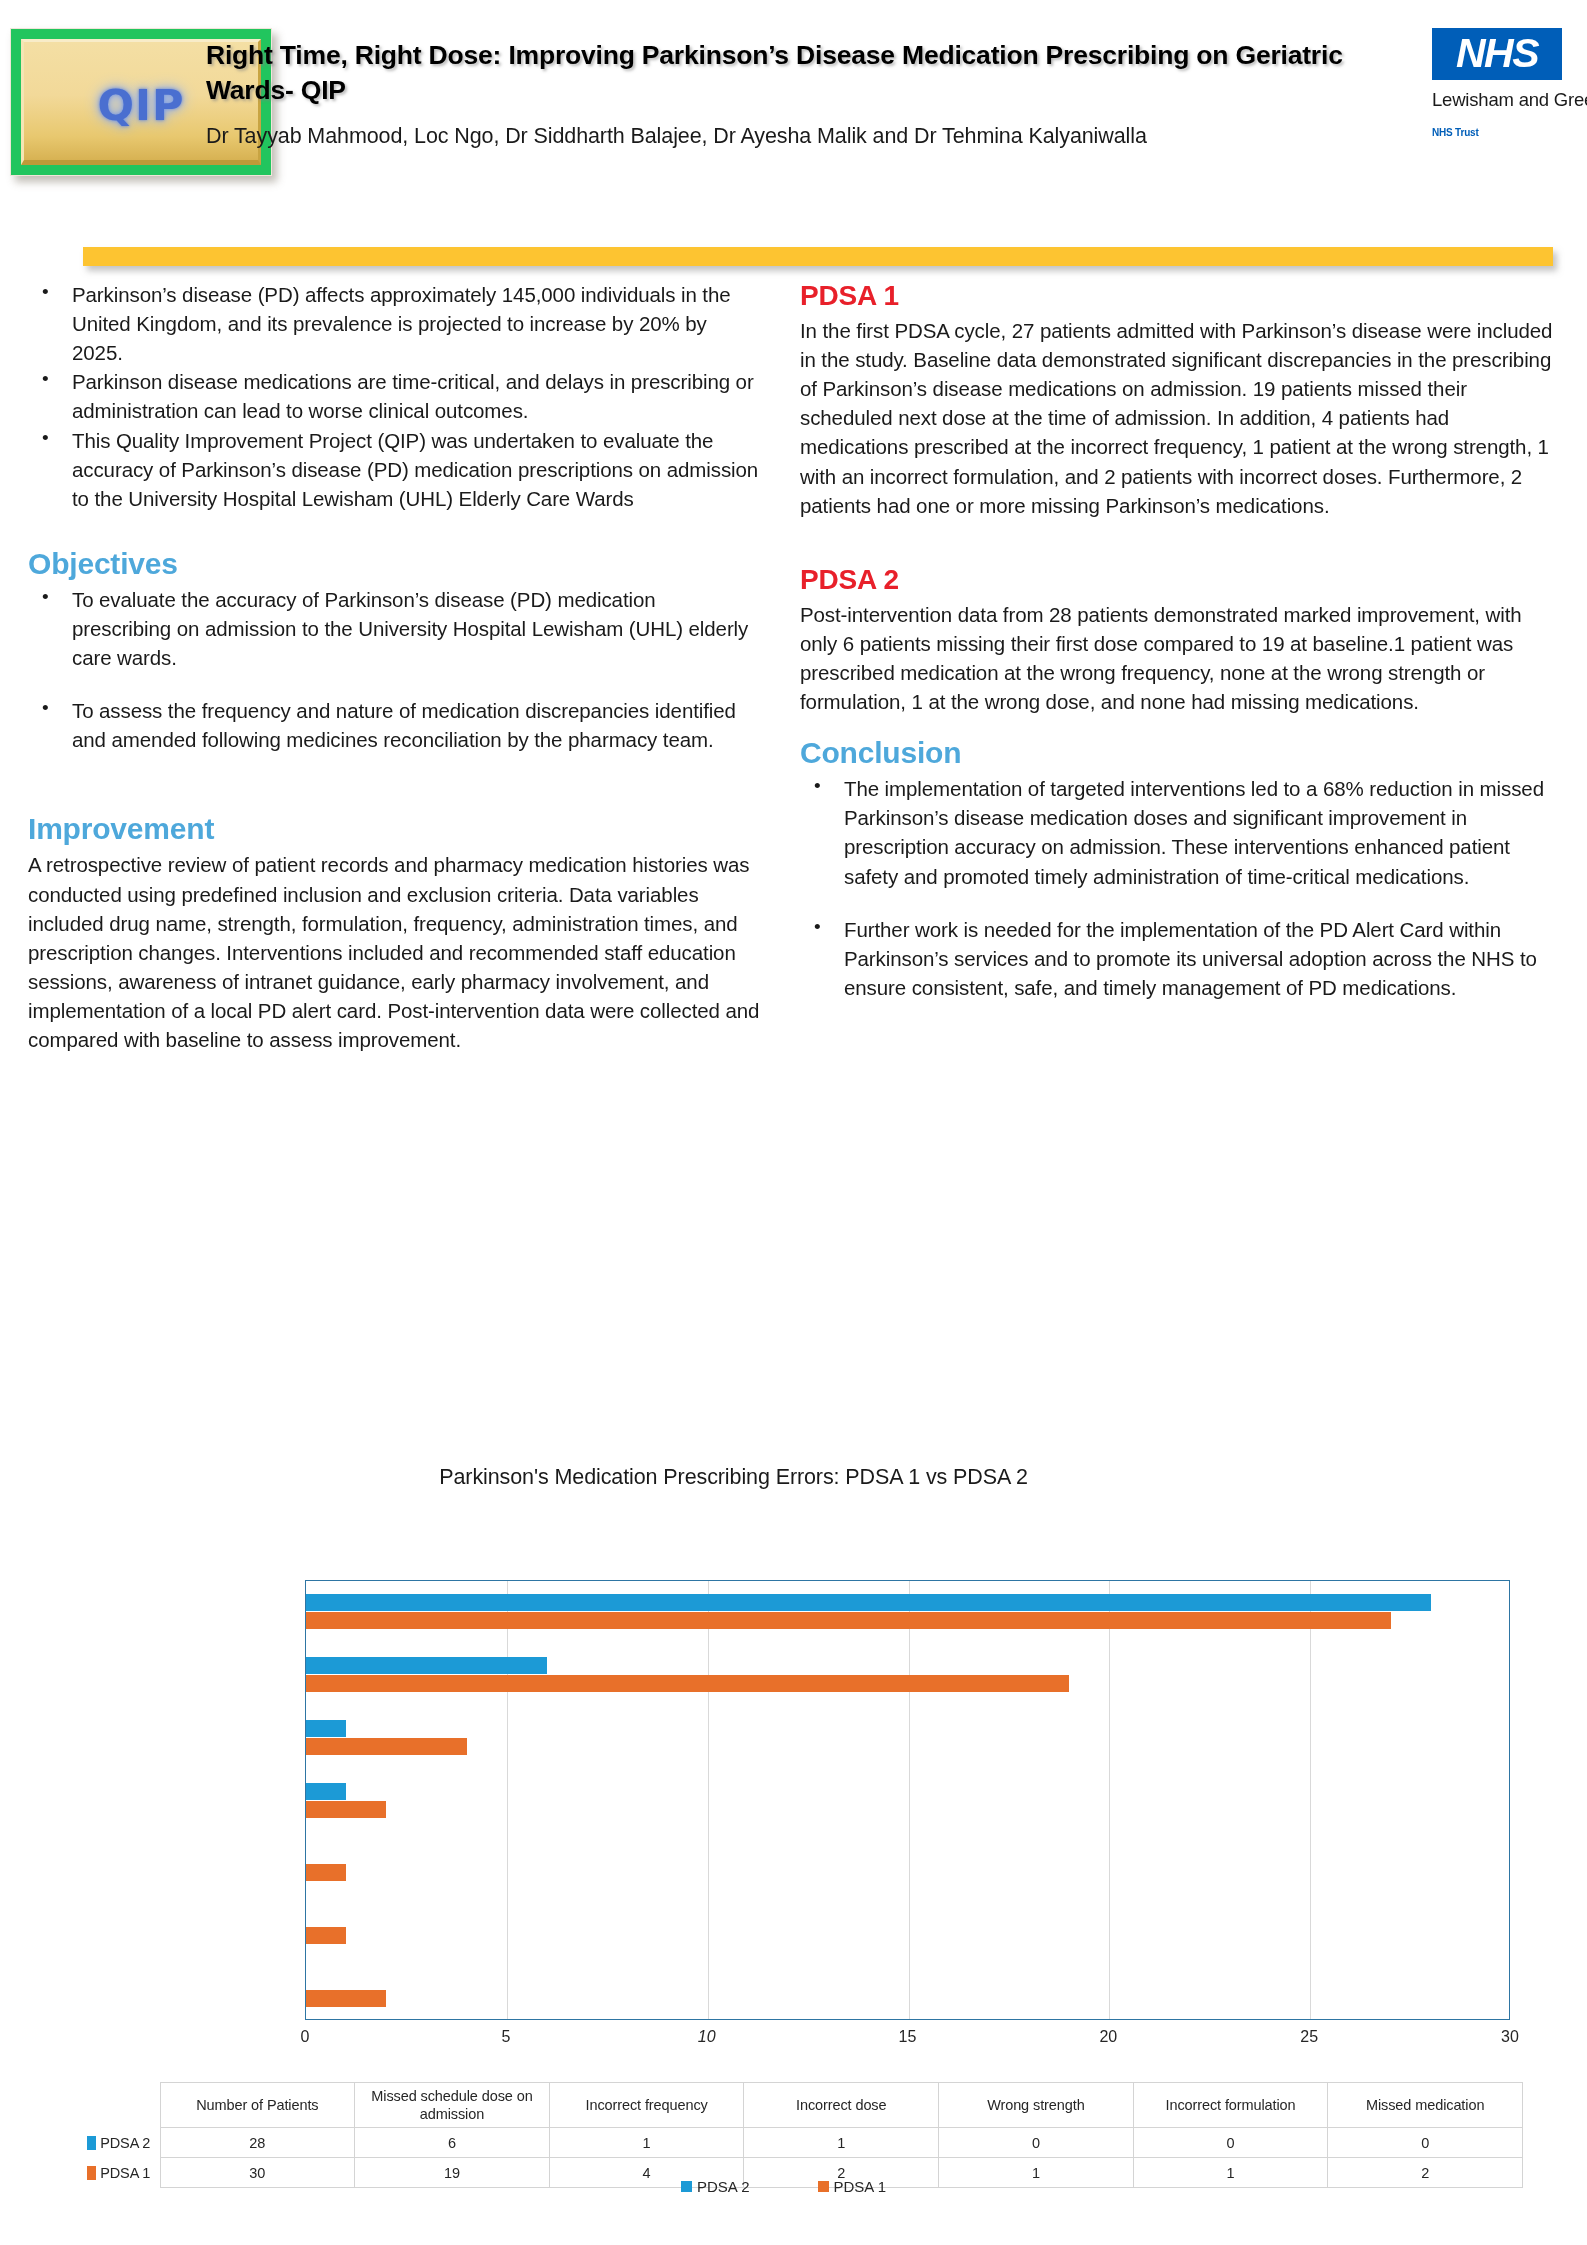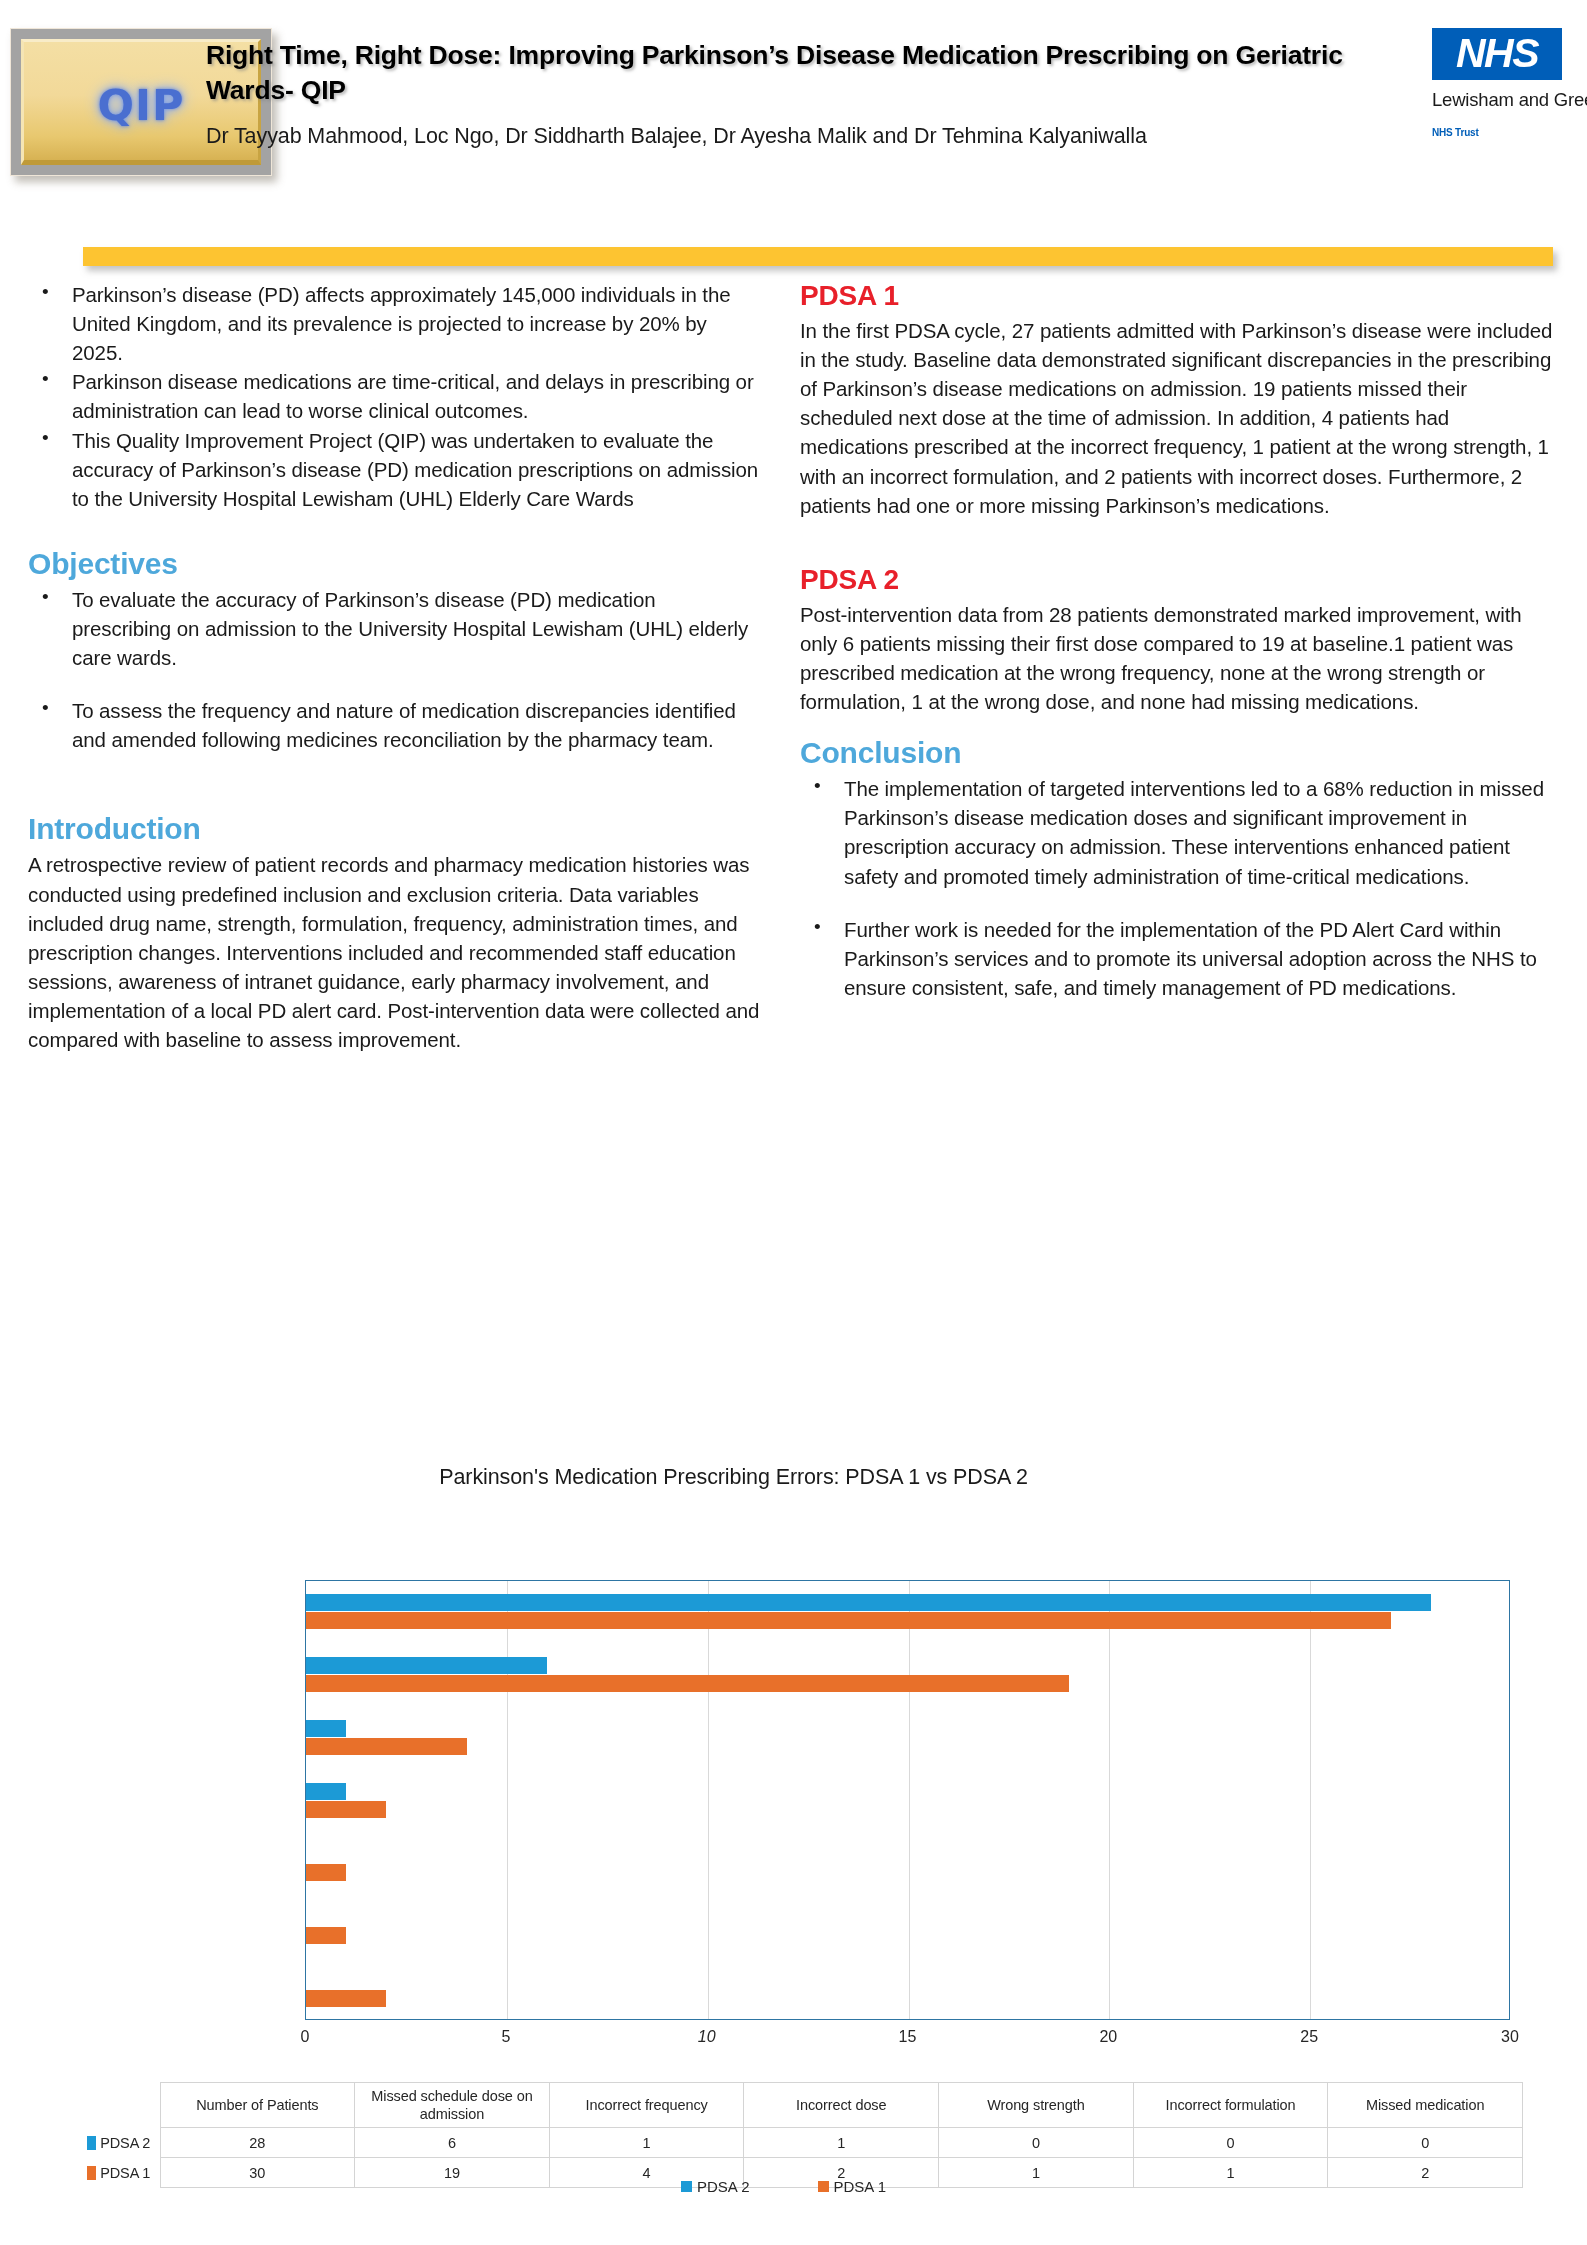--- a/index.html
+++ b/index.html
@@ -11,21 +11,21 @@
     color:#000000;
     position:relative;
     overflow:hidden;
   }
 
   
   .header { position:absolute; left:0; top:0; width:1587px; height:250px; }
 
   .logo-box {
     position:absolute; left:10px; top:28px; width:262px; height:148px;
-    background:#a3a3a3;
+    background:#22c55e;
     border:1px solid #efe6d8;
     box-shadow:5px 6px 8px rgba(120,110,95,0.45);
     padding:10px;
   }
   .logo-inner {
     width:100%; height:100%;
     background:linear-gradient(180deg,#f4dfa4 0%,#f2d999 45%,#e8c86f 80%,#d7b253 100%);
     border-top:3px solid #f8ecc8;
     border-left:3px solid #f5e5b4;
     border-right:3px solid #c8a443;
@@ -237,21 +237,21 @@
   <div class="gap-m"></div>
 
   <h2 class="sec blue">Objectives</h2>
   <ul class="blist spaced">
     <li>To evaluate the accuracy of Parkinson’s disease (PD) medication prescribing on admission to the University Hospital Lewisham (UHL) elderly care wards.</li>
     <li>To assess the frequency and nature of medication discrepancies identified and amended following medicines reconciliation by the pharmacy team.</li>
   </ul>
 
   <div class="gap-m"></div>
 
-  <h2 class="sec blue">Introduction</h2>
+  <h2 class="sec blue">Improvement</h2>
   <div class="para">A retrospective review of patient records and pharmacy medication histories was conducted using predefined inclusion and exclusion criteria. Data variables included drug name, strength, formulation, frequency, administration times, and prescription changes. Interventions included and recommended staff education sessions, awareness of intranet guidance, early pharmacy involvement, and implementation of a local PD alert card. Post-intervention data were collected and compared with baseline to assess improvement.</div>
 </div>
 
 <div class="col-right">
 
   <h2 class="sec red">PDSA 1</h2>
   <div class="para">In the first PDSA cycle, 27 patients admitted with Parkinson’s disease were included in the study. Baseline data demonstrated significant discrepancies in the prescribing of Parkinson’s disease medications on admission. 19 patients missed their scheduled next dose at the time of admission. In addition, 4 patients had medications prescribed at the incorrect frequency, 1 patient at the wrong strength, 1 with an incorrect formulation, and 2 patients with incorrect doses. Furthermore, 2 patients had one or more missing Parkinson’s medications.</div>
 
   <div class="gap-l"></div>
 

